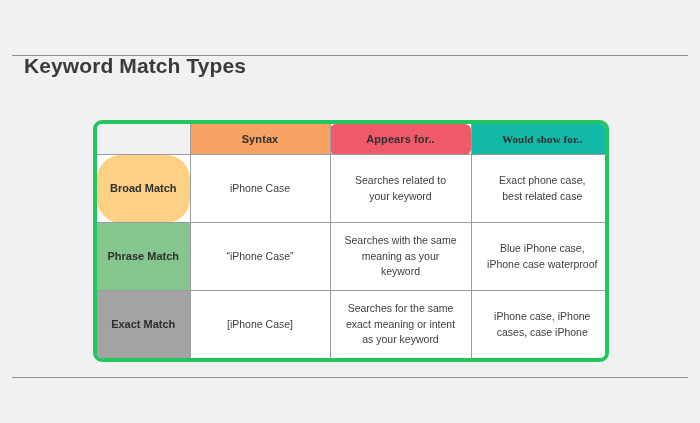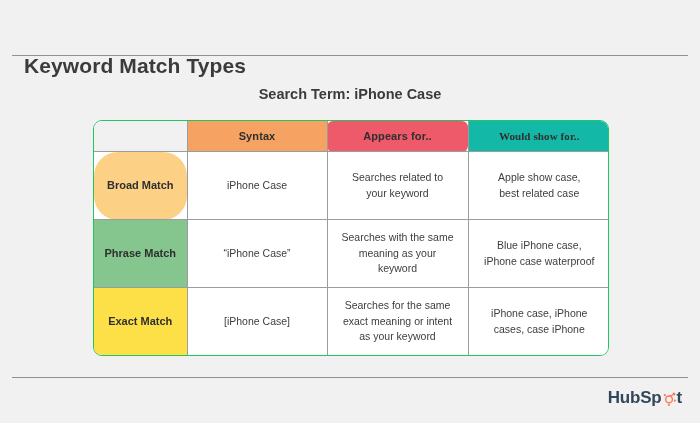--- a/index.html
+++ b/index.html
@@ -55,21 +55,21 @@
     font-weight: 700;
     color: #3b3b3b;
   }
 
   
   .table-wrap {
     position: absolute;
     left: 93px;
     top: 120px;
     width: 516px;
-    border: 1px solid #22c55e;
+    border: 4px solid #22c55e;
     border-radius: 9px;
     overflow: hidden;
     background: #ffffff;
     box-sizing: border-box;
   }
   table.matrix {
     border-collapse: collapse;
     width: 100%;
     table-layout: fixed;
   }
@@ -104,21 +104,21 @@
   
   .brow > * { height: 67px; }
   .rowlabel {
     font-size: 11px;
     font-weight: 700;
     color: #2f2f2f;
     line-height: 1.35;
   }
   .lbl-broad  { background: #fcd186; border-radius: 24px; }
   .lbl-phrase { background: #84c68e; }
-  .lbl-exact  { background: #fde047; margin-left: 32px; }
+  .lbl-exact  { background: #a3a3a3; margin-left: 32px; }
 
   .cell {
     background: #ffffff;
     font-size: 10.5px;
     font-weight: 400;
     color: #3d3d3d;
     line-height: 1.5;
     padding: 0 9px;
   }
   .cell .line { display: block; }
@@ -148,21 +148,20 @@
   }
 </style>
 </head>
 <body>
 
 <div class="slide">
 
   <div class="slide-title">Keyword Match Types</div>
   <div class="rule rule-top"></div>
 
-  <div class="search-term">Search Term: iPhone Case</div>
 
   <div class="table-wrap">
     <table class="matrix">
       <colgroup>
         <col class="c0">
           <col class="c1">
           <col class="c2">
           <col class="c3">
       </colgroup>
       <tbody>
@@ -179,21 +178,21 @@
             <span class="line">Match</span>
           </td>
           <td class="cell">
             <span class="line">iPhone Case</span>
           </td>
           <td class="cell">
             <span class="line">Searches related to</span>
             <span class="line">your keyword</span>
           </td>
           <td class="cell">
-            <span class="line">Apple show case,</span>
+            <span class="line">Exact phone case,</span>
             <span class="line">best related case</span>
           </td>
         </tr>
 
         <tr class="brow">
           <td class="rowlabel lbl-phrase">
             <span class="line">Phrase</span>
             <span class="line">Match</span>
           </td>
           <td class="cell">
@@ -227,28 +226,14 @@
             <span class="line">iPhone case, iPhone</span>
             <span class="line">cases, case iPhone</span>
           </td>
         </tr>
       </tbody>
     </table>
   </div>
 
   <div class="rule rule-bottom"></div>
 
-  <div class="logo">
-    <span class="logo-text">HubSp</span>
-    <span class="logo-sprocket">
-      <svg width="15" height="15" viewBox="0 0 32 32" aria-hidden="true">
-        <circle cx="15" cy="18" r="7.2" fill="none" stroke="#ff7a59" stroke-width="3.2"></circle>
-        <circle cx="25.5" cy="6.5" r="3.3" fill="#ff7a59"></circle>
-        <circle cx="6.0" cy="9.0" r="2.4" fill="#ff7a59"></circle>
-        <circle cx="27.5" cy="20.5" r="2.4" fill="#ff7a59"></circle>
-        <circle cx="14.6" cy="29.6" r="2.2" fill="#ff7a59"></circle>
-        <line x1="15" y1="11" x2="23.5" y2="8.0" stroke="#ff7a59" stroke-width="2.2"></line>
-      </svg>
-    </span>
-    <span class="logo-text">t</span>
-  </div>
 
 </div>
 
 </body></html>

